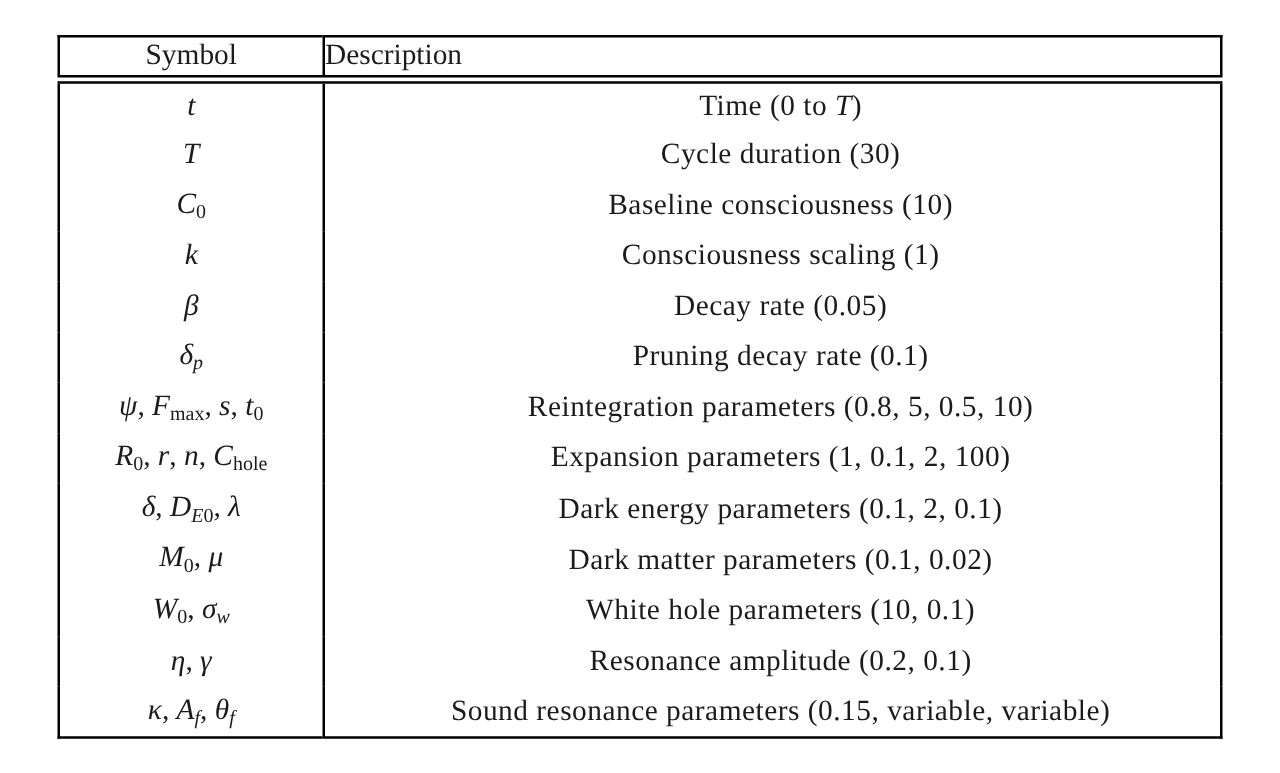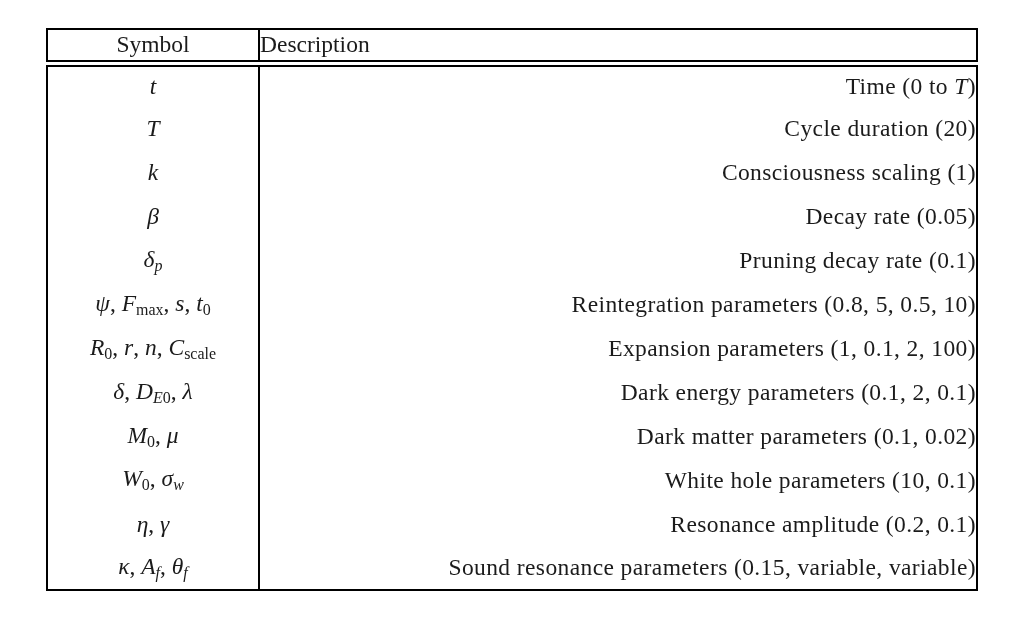--- a/index.html
+++ b/index.html
@@ -54,21 +54,21 @@
     padding: 0;
     vertical-align: middle;
     height: 35px;
     white-space: nowrap;
   }
   td.sym {
     text-align: center;
     border-right: 2px solid var(--rule);
   }
   td.desc {
-    text-align: right;
+    text-align: center;
     padding-left: 13px;
     letter-spacing: 0.4px;
   }
 
   
   .mit { font-style: italic; }
   .mrm { font-style: normal; }
   .msub {
     font-size: 0.68em;
     vertical-align: -0.27em;
@@ -99,40 +99,44 @@
         <th class="col-desc">Description</th>
       </tr>
     </thead>
     <tbody>
         <tr>
           <td class="sym"><span class="mit">t</span></td>
           <td class="desc">Time (0 to <span class="mit">T</span>)</td>
         </tr>
         <tr>
           <td class="sym"><span class="mit">T</span></td>
-          <td class="desc">Cycle duration (20)</td>
+          <td class="desc">Cycle duration (30)</td>
+        </tr>
+        <tr>
+          <td class="sym"><span class="mit">C</span><span class="msub"><span class="mrm">0</span></span></td>
+          <td class="desc">Baseline consciousness (10)</td>
         </tr>
         <tr>
           <td class="sym"><span class="mit">k</span></td>
           <td class="desc">Consciousness scaling (1)</td>
         </tr>
         <tr>
           <td class="sym"><span class="mit">β</span></td>
           <td class="desc">Decay rate (0.05)</td>
         </tr>
         <tr>
           <td class="sym"><span class="mit">δ</span><span class="msub"><span class="mit">p</span></span></td>
           <td class="desc">Pruning decay rate (0.1)</td>
         </tr>
         <tr>
           <td class="sym"><span class="mit">ψ</span><span class="mrm">,</span><span class="mrm"> </span><span class="mit">F</span><span class="msub"><span class="mrm">max</span></span><span class="mrm">,</span><span class="mrm"> </span><span class="mit">s</span><span class="mrm">,</span><span class="mrm"> </span><span class="mit">t</span><span class="msub"><span class="mrm">0</span></span></td>
           <td class="desc">Reintegration parameters (0.8, 5, 0.5, 10)</td>
         </tr>
         <tr>
-          <td class="sym"><span class="mit">R</span><span class="msub"><span class="mrm">0</span></span><span class="mrm">,</span><span class="mrm"> </span><span class="mit">r</span><span class="mrm">,</span><span class="mrm"> </span><span class="mit">n</span><span class="mrm">,</span><span class="mrm"> </span><span class="mit">C</span><span class="msub"><span class="mrm">scale</span></span></td>
+          <td class="sym"><span class="mit">R</span><span class="msub"><span class="mrm">0</span></span><span class="mrm">,</span><span class="mrm"> </span><span class="mit">r</span><span class="mrm">,</span><span class="mrm"> </span><span class="mit">n</span><span class="mrm">,</span><span class="mrm"> </span><span class="mit">C</span><span class="msub"><span class="mrm">hole</span></span></td>
           <td class="desc">Expansion parameters (1, 0.1, 2, 100)</td>
         </tr>
         <tr>
           <td class="sym"><span class="mit">δ</span><span class="mrm">,</span><span class="mrm"> </span><span class="mit">D</span><span class="msub"><span class="mit">E</span><span class="mrm">0</span></span><span class="mrm">,</span><span class="mrm"> </span><span class="mit">λ</span></td>
           <td class="desc">Dark energy parameters (0.1, 2, 0.1)</td>
         </tr>
         <tr>
           <td class="sym"><span class="mit">M</span><span class="msub"><span class="mrm">0</span></span><span class="mrm">,</span><span class="mrm"> </span><span class="mit">μ</span></td>
           <td class="desc">Dark matter parameters (0.1, 0.02)</td>
         </tr>

